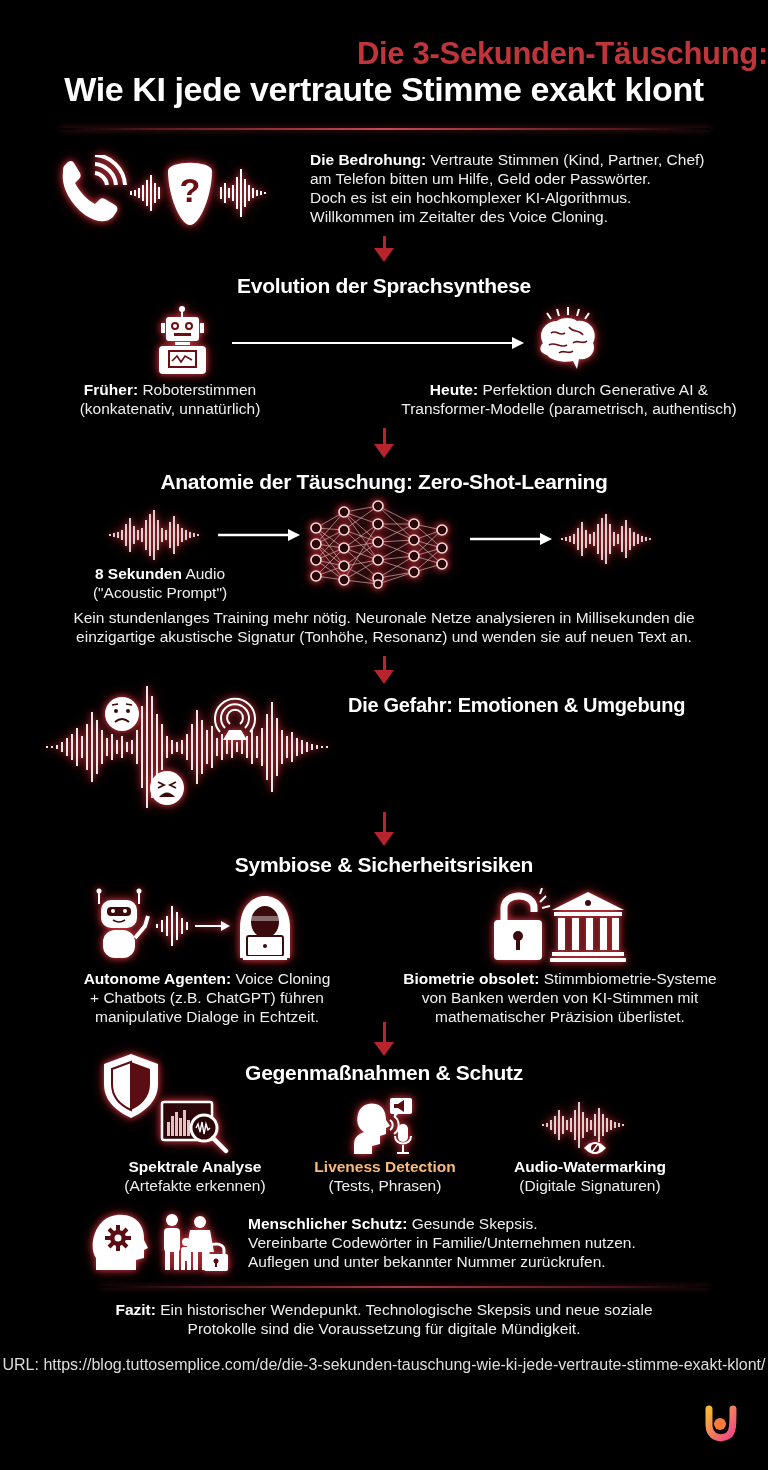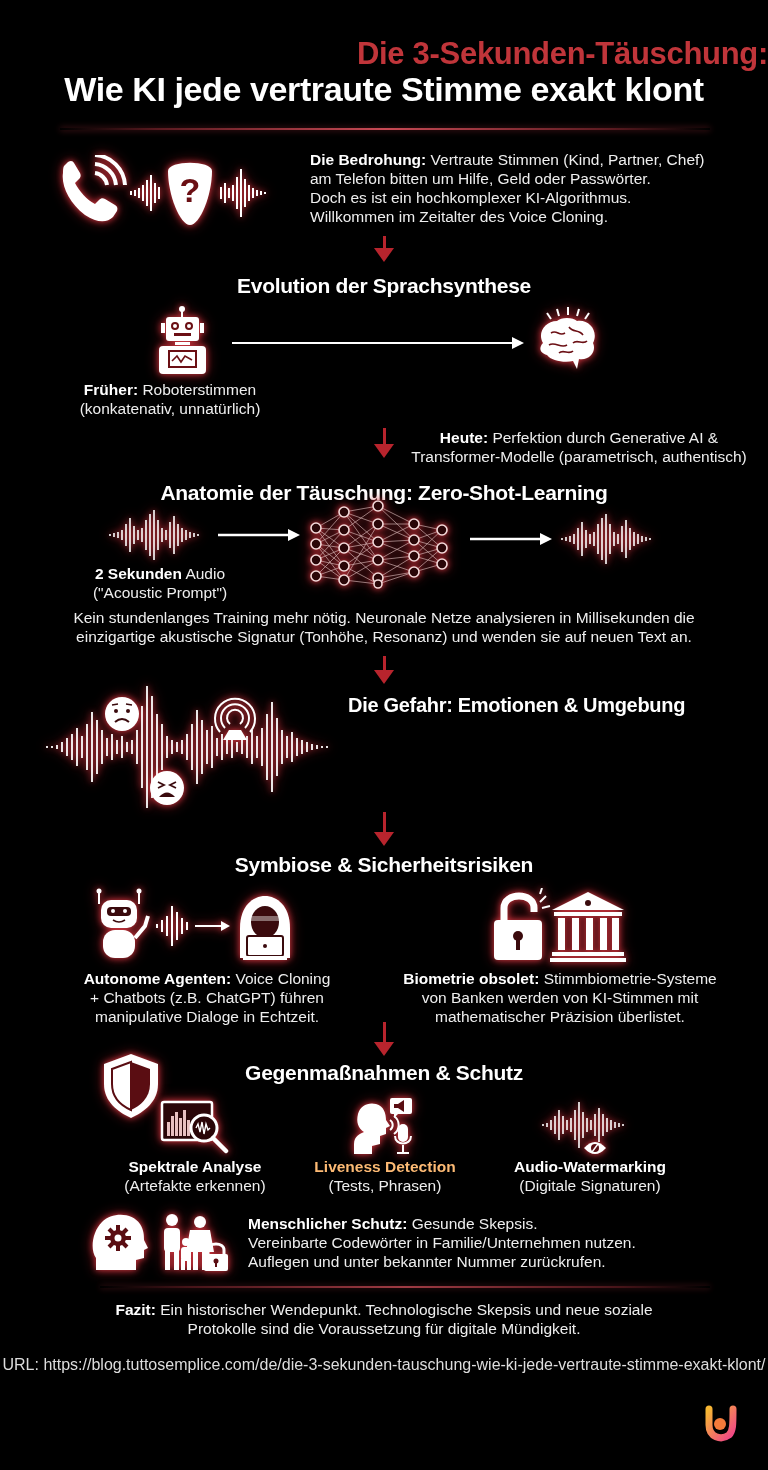--- a/index.html
+++ b/index.html
@@ -109,29 +109,29 @@
         <line x1="56" y1="8" x2="52" y2="14"></line>
       </g>
     <path d="M10 38 C4 28 12 16 24 16 C28 12 40 12 44 16 C56 14 66 26 60 38 C64 46 56 56 46 54 L44 64 L40 56 C32 58 18 56 14 50 C6 48 6 42 10 38 Z" fill="#fff"></path>
     <path d="M18 28 C24 24 26 32 32 28 M36 22 C40 28 46 24 50 30 M16 40 C22 36 28 44 34 40 M40 38 C44 34 50 40 54 36 M26 48 C30 44 36 50 40 46" stroke="#6b0f14" stroke-width="1.6" fill="none"></path>
   </svg>
 </div>
 <div class="abs label" style="top:380px; left:60px; width:220px;">
   <div><b>Früher:</b> <span>Roboterstimmen</span></div>
   <div>(konkatenativ, unnatürlich)</div>
 </div>
-<div class="abs label" style="top:380px; left:395px; width:368px;margin-top:48px;">
+<div class="abs label" style="top:380px; left:385px; width:368px;">
   <div><b>Heute:</b> <span>Perfektion durch Generative AI &amp;</span></div>
   <div>Transformer-Modelle (parametrisch, authentisch)</div>
 </div>
 
 <div class="abs arrow-stem" style="top:428px; left:383px; height:18px;"></div>
 <div class="abs arrow-down" style="top:444px; left:374px;"></div>
 
-<div class="abs h2" style="top:481px;">Anatomie der Täuschung: Zero-Shot-Learning</div>
+<div class="abs h2" style="top:470px;">Anatomie der Täuschung: Zero-Shot-Learning</div>
 <div class="abs glow" style="top:510px; left:108px;">
   <svg width="102" height="50" viewBox="0 0 102 50" stroke="#fff" stroke-width="1.6">
     <line x1="2" y1="24" x2="2" y2="26"></line>
       <line x1="6" y1="23" x2="6" y2="27"></line>
       <line x1="10" y1="22" x2="10" y2="28"></line>
       <line x1="14" y1="20" x2="14" y2="30"></line>
     <line x1="18" y1="14" x2="18" y2="36"></line>
       <line x1="22" y1="8" x2="22" y2="42"></line>
       <line x1="26" y1="16" x2="26" y2="34"></line>
       <line x1="30" y1="20" x2="30" y2="30"></line>
@@ -219,21 +219,21 @@
     <line x1="66" y1="6" x2="66" y2="44"></line>
       <line x1="70" y1="14" x2="70" y2="36"></line>
       <line x1="74" y1="18" x2="74" y2="32"></line>
       <line x1="78" y1="20" x2="78" y2="30"></line>
     <line x1="82" y1="22" x2="82" y2="28"></line>
       <line x1="86" y1="23" x2="86" y2="27"></line>
       <line x1="90" y1="24" x2="90" y2="26"></line>
   </svg>
 </div>
 <div class="abs label" style="top:564px; left:70px; width:180px;">
-  <div><b>2 Sekunden</b> <span>Audio</span></div>
+  <div><b>8 Sekunden</b> <span>Audio</span></div>
   <div>("Acoustic Prompt")</div>
 </div>
 <div class="abs label" style="top:608px; left:0; width:768px;">
   <div>Kein stundenlanges Training mehr nötig. Neuronale Netze analysieren in Millisekunden die</div>
   <div>einzigartige akustische Signatur (Tonhöhe, Resonanz) und wenden sie auf neuen Text an.</div>
 </div>
 
 <div class="abs arrow-stem" style="top:656px; left:383px; height:16px;"></div>
 <div class="abs arrow-down" style="top:670px; left:374px;"></div>
 

